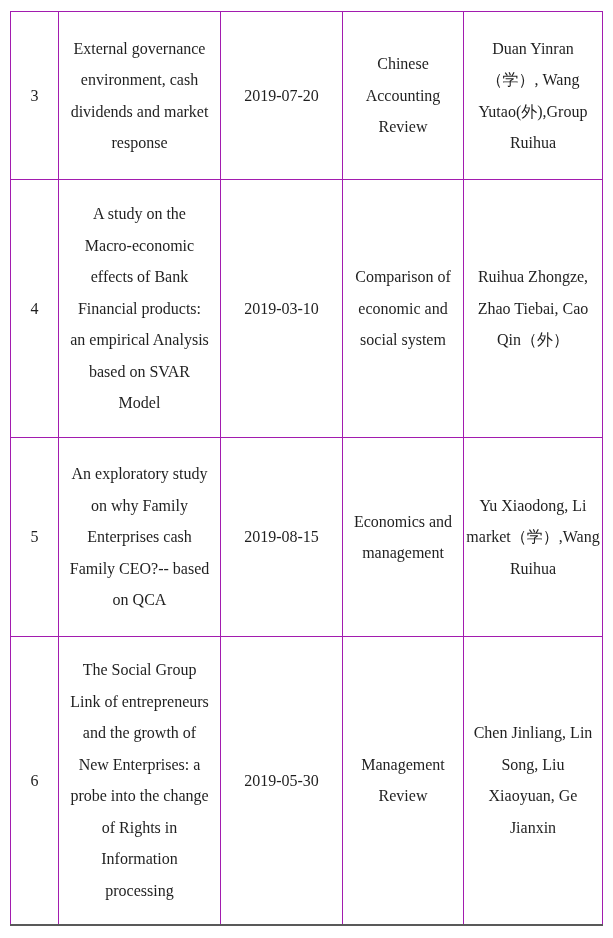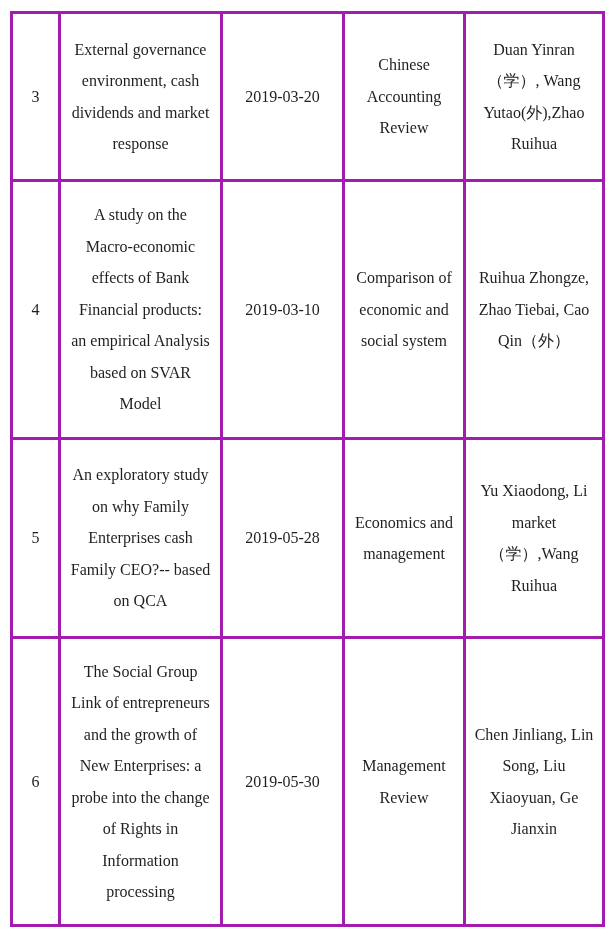--- a/index.html
+++ b/index.html
@@ -18,21 +18,21 @@
   }
   table.pub-table {
     position: absolute;
     left: 10px;
     top: 11px;
     width: 592px;
     border-collapse: collapse;
     table-layout: fixed;
   }
   table.pub-table td {
-    border: 3px solid #a21caf;
+    border: 1px solid #a21caf;
     text-align: center;
     vertical-align: middle;
     font-size: 16px;
     line-height: 31.5px;
     white-space: pre-line;
     padding: 0 2px;
     overflow: hidden;
   }
   table.pub-table {
     border: 1px solid #595959;
@@ -60,27 +60,27 @@
       <col class="c-journal">
       <col class="c-authors">
     </colgroup>
     <tbody>
       <tr class="row-3">
         <td>3</td>
         <td>External governance
 environment, cash
 dividends and market
 response</td>
-        <td>2019-03-20</td>
+        <td>2019-07-20</td>
         <td>Chinese
 Accounting
 Review</td>
         <td>Duan Yinran
 （学）, Wang
-Yutao(外),Zhao
+Yutao(外),Group
 Ruihua</td>
       </tr>
       <tr class="row-4">
         <td>4</td>
         <td>A study on the
 Macro-economic
 effects of Bank
 Financial products:
 an empirical Analysis
 based on SVAR
@@ -93,21 +93,21 @@
 Zhao Tiebai, Cao
 Qin（外）</td>
       </tr>
       <tr class="row-5">
         <td>5</td>
         <td>An exploratory study
 on why Family
 Enterprises cash
 Family CEO?-- based
 on QCA</td>
-        <td>2019-05-28</td>
+        <td>2019-08-15</td>
         <td>Economics and
 management</td>
         <td>Yu Xiaodong, Li
 market（学）,Wang
 Ruihua</td>
       </tr>
       <tr class="row-6">
         <td>6</td>
         <td>The Social Group
 Link of entrepreneurs

